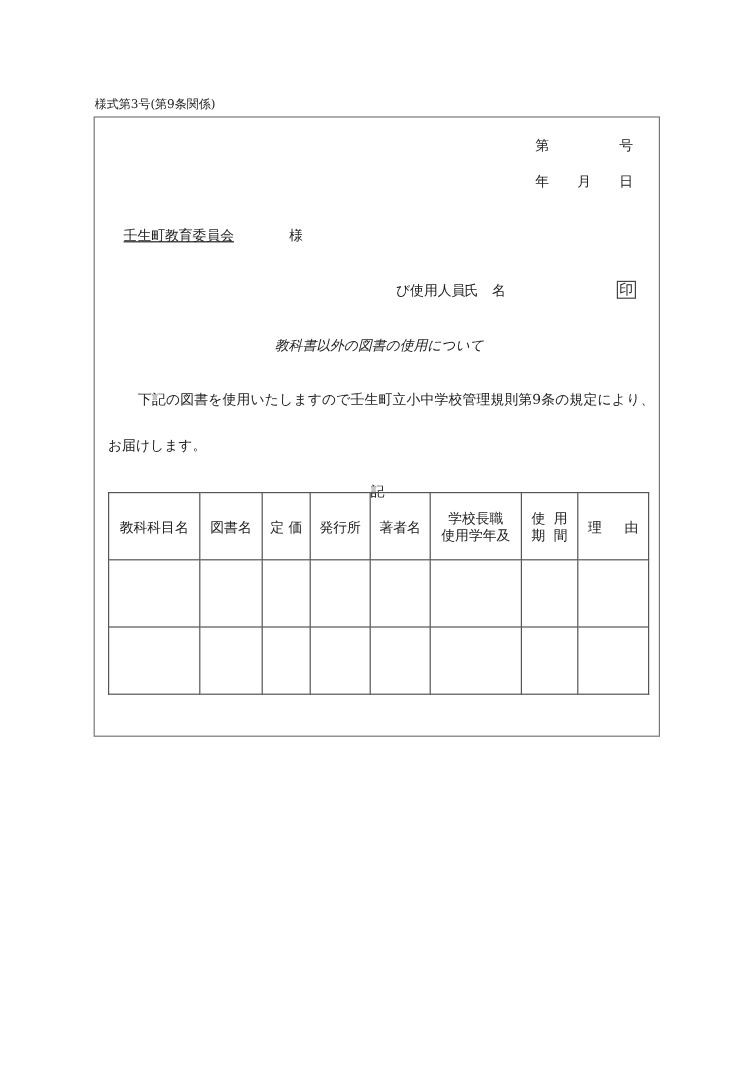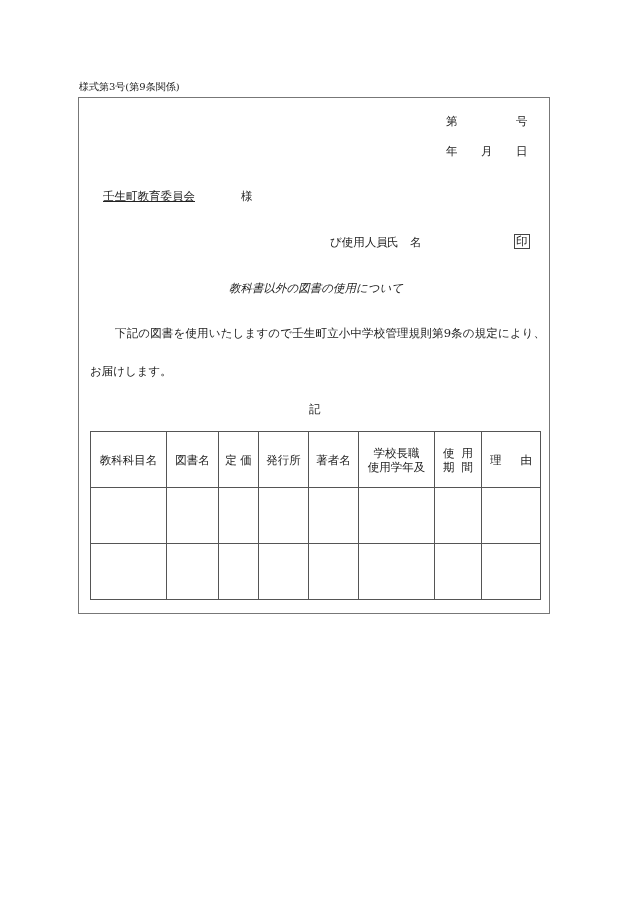--- a/index.html
+++ b/index.html
@@ -3,21 +3,21 @@
 <meta charset="utf-8">
 <style>
   html, body { margin:0; padding:0; background:#ffffff; }
   body { width:630px; height:903px; position:relative; overflow:hidden;
          font-family:"DejaVu Serif","Liberation Serif",serif; color:#222; }
   .abs { position:absolute; white-space:nowrap; }
   .t { font-size:11.5px; line-height:14px; }
   #form-label { left:79px; top:80px; font-size:10px; }
   #outer-box { position:absolute; left:78px; top:97px; width:472px; height:517px;
                border:1px solid #777; box-sizing:border-box; }
-  table#books { position:absolute; left:90px; top:431px; width:450px; height:169px;
+  table#books { position:absolute; left:90px; top:410px; width:450px; height:169px;
                 border-collapse:collapse; table-layout:fixed;padding-left:30px; }
   table#books td { border:1px solid #555; padding:0; font-size:11.5px; line-height:14px;
                    text-align:center; vertical-align:middle; }
   .seal { display:inline-block; border:1px solid #444; padding:0 1px; line-height:13px; }
   .spread { display:flex; justify-content:space-between; padding:0 8px; }
 </style>
 </head>
 <body>
 
 <div id="form-label" class="abs">様式第3号(第9条関係)</div>

